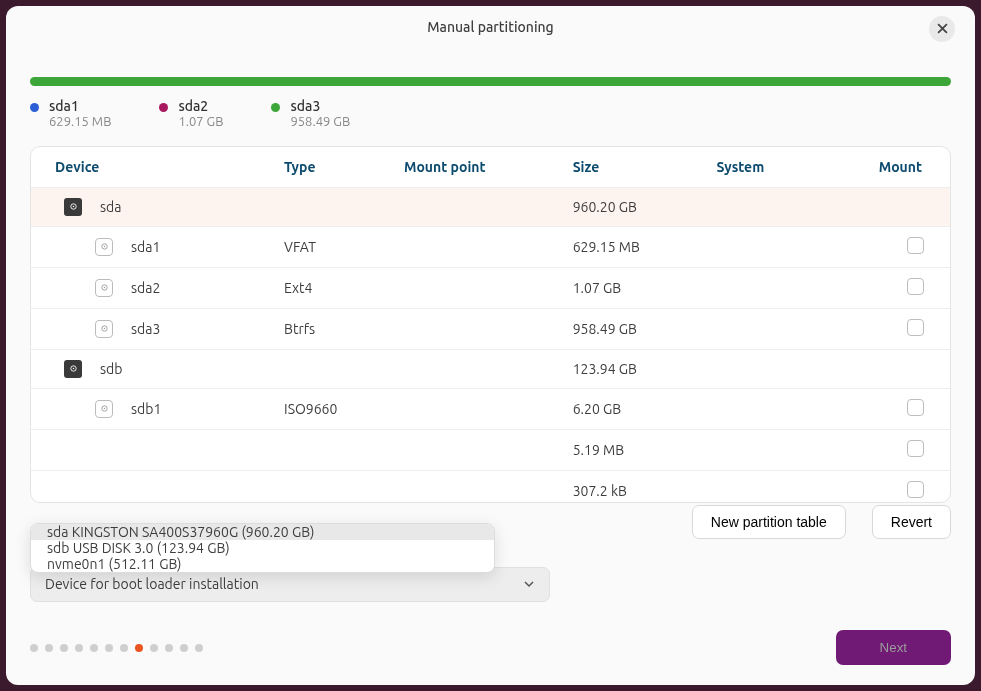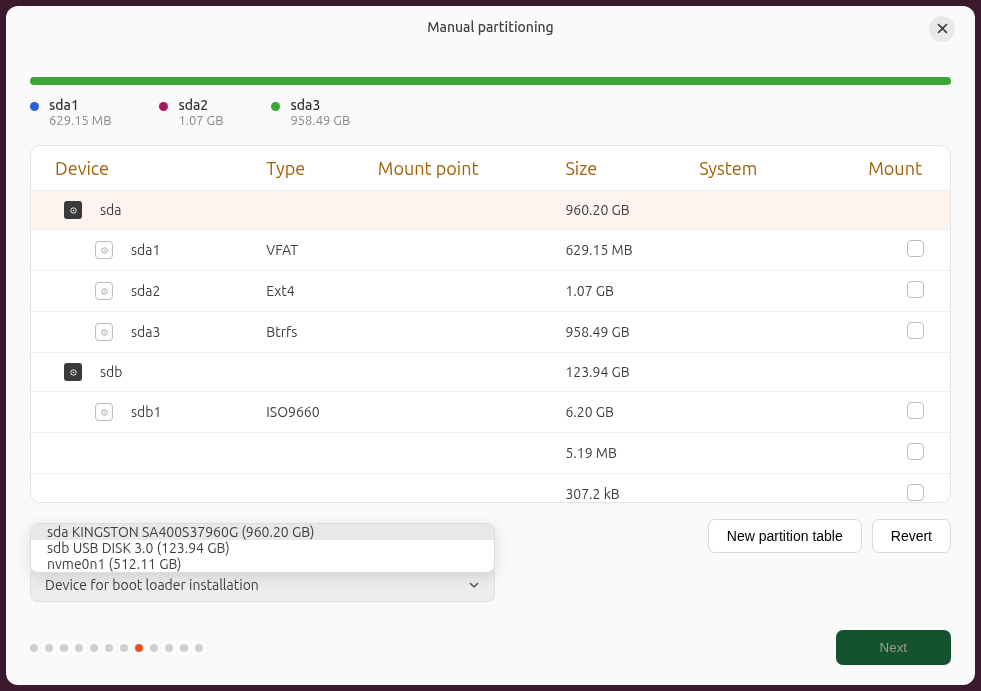--- a/index.html
+++ b/index.html
@@ -59,24 +59,24 @@
 
     .table-container {
       border: 1px solid #e4e4e4;
       border-radius: 10px;
       background: #fff;
       overflow: hidden;
     }
     table { width: 100%; border-collapse: collapse; }
     thead th {
       text-align: left;
-      font-weight: 400;
+      font-weight: 700;
       padding: 12px 16px 12px 0;
-      font-size: 18px;
-      color: #a16207;
+      font-size: 14px;
+      color: #0c4a6e;
     }
     thead th:first-child { padding-left: 24px; }
     thead th.right { text-align: right; padding-right: 28px; }
     tbody tr { border-top: 1px solid #eee; }
     tbody td { padding: 10px 16px 10px 0; vertical-align: middle; }
     tbody td:first-child { padding-left: 24px; }
     tbody td.right { text-align: right; padding-right: 26px; }
     tr.selected { background: #fdf3ef; }
     .device-cell { display: flex; align-items: center; gap: 18px; padding-left: 9px; }
     .device-cell.indent { padding-left: 40px; }
@@ -108,41 +108,41 @@
       overflow: hidden;
     }
     .dropdown-popup .opt {
       padding: 0 16px;
       cursor: pointer;
       font-size: 14px;
     }
     .dropdown-popup .opt.sel { background: #e8e8e8; }
 
     .dropdown-btn {
-      width: 465px;
+      width: 520px;
       height: 36px;
       background: #ededed;
       border: 1px solid #e0e0e0;
       border-radius: 7px;
       display: flex;
       align-items: center;
       justify-content: space-between;
       padding: 0 14px;
       margin-top: 64px;
       cursor: pointer;
     }
     .chev { display: flex; }
     .chev svg { width: 12px; height: 12px; }
 
     .table-actions {
       position: absolute;
       right: 24px;
-      bottom: 132px;
-      display: flex;
-      gap: 10px;
+      bottom: 146px;
+      display: flex;
+      gap: 26px;
     }
     .btn {
       background: #fff;
       border: 1px solid #d8d8d8;
       border-radius: 7px;
       padding: 8px 18px;
       font-size: 14px;
       cursor: pointer;
     }
 
@@ -153,21 +153,21 @@
       margin-top: 28px;
     }
     .back-btn {
       background: #fff;
       border: 1px solid #d8d8d8;
       border-radius: 7px;
       padding: 8px 36px;
       cursor: pointer;
     }
     .next-btn {
-      background: #14532d;
+      background: #701a75;
       color: #9b9b9b;
       border: none;
       border-radius: 7px;
       padding: 10px 44px;
       cursor: not-allowed;
     }
     .pager { display: flex; gap: 7px; }
     .pdot {
       width: 8px; height: 8px; border-radius: 50%;
       background: #cfcfcf;

